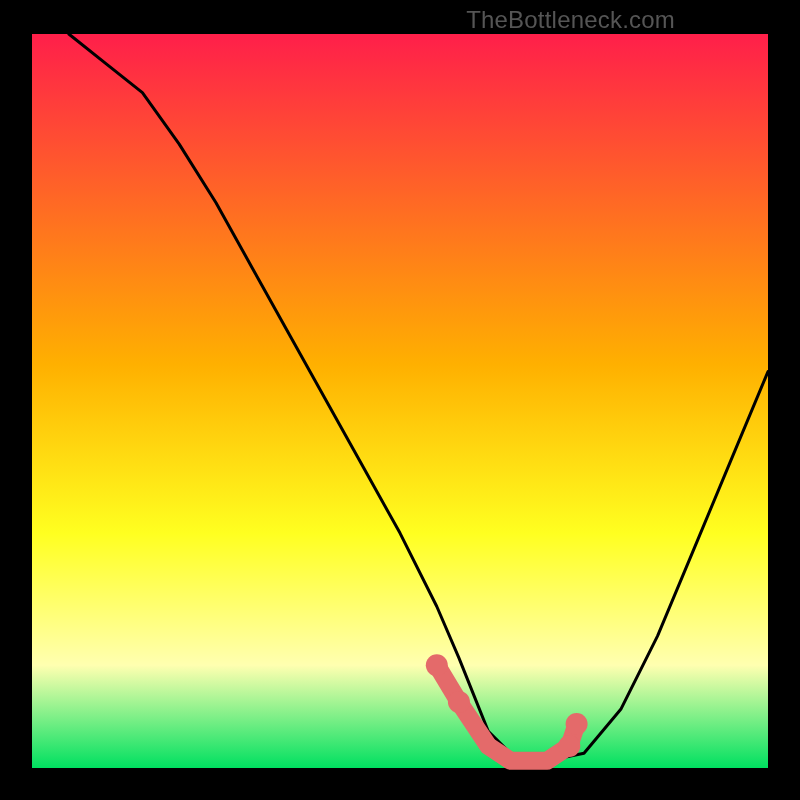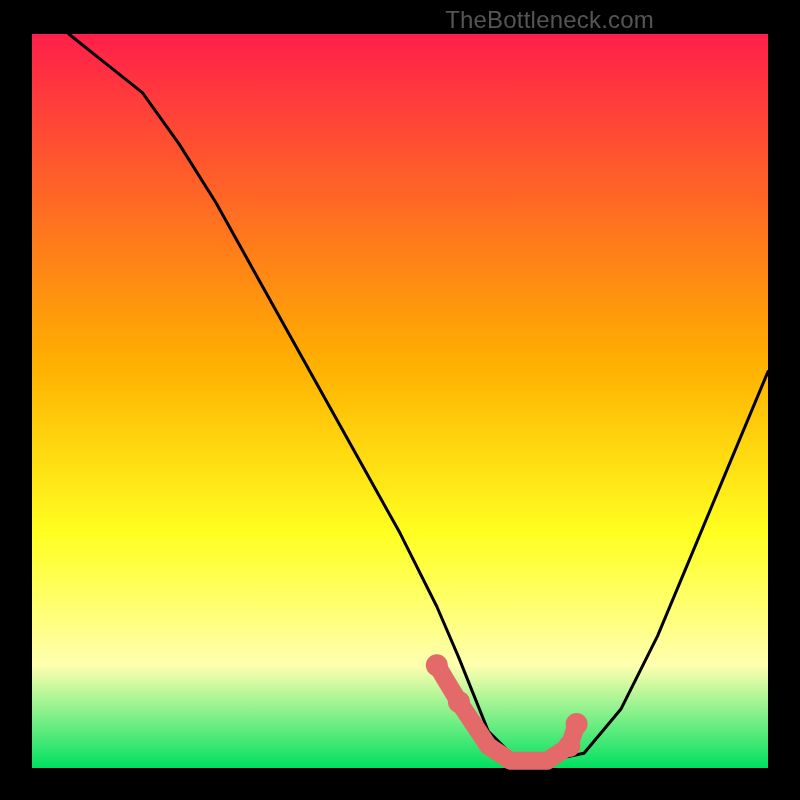--- a/index.html
+++ b/index.html
@@ -9,20 +9,21 @@
     height: 800px;
     background: #000;
     overflow: hidden;
     font-family: Arial, Helvetica, sans-serif;
   }
   .stage {
     position: relative;
     width: 668px;
     height: 800px;
     background: #000;
+    padding-left: 21px;
   }
   .watermark {
     position: absolute;
     top: 6px;
     right: 14px;
     color: #555;
     font-size: 24px;
     font-weight: 500;
     letter-spacing: 0.2px;
     z-index: 5;

